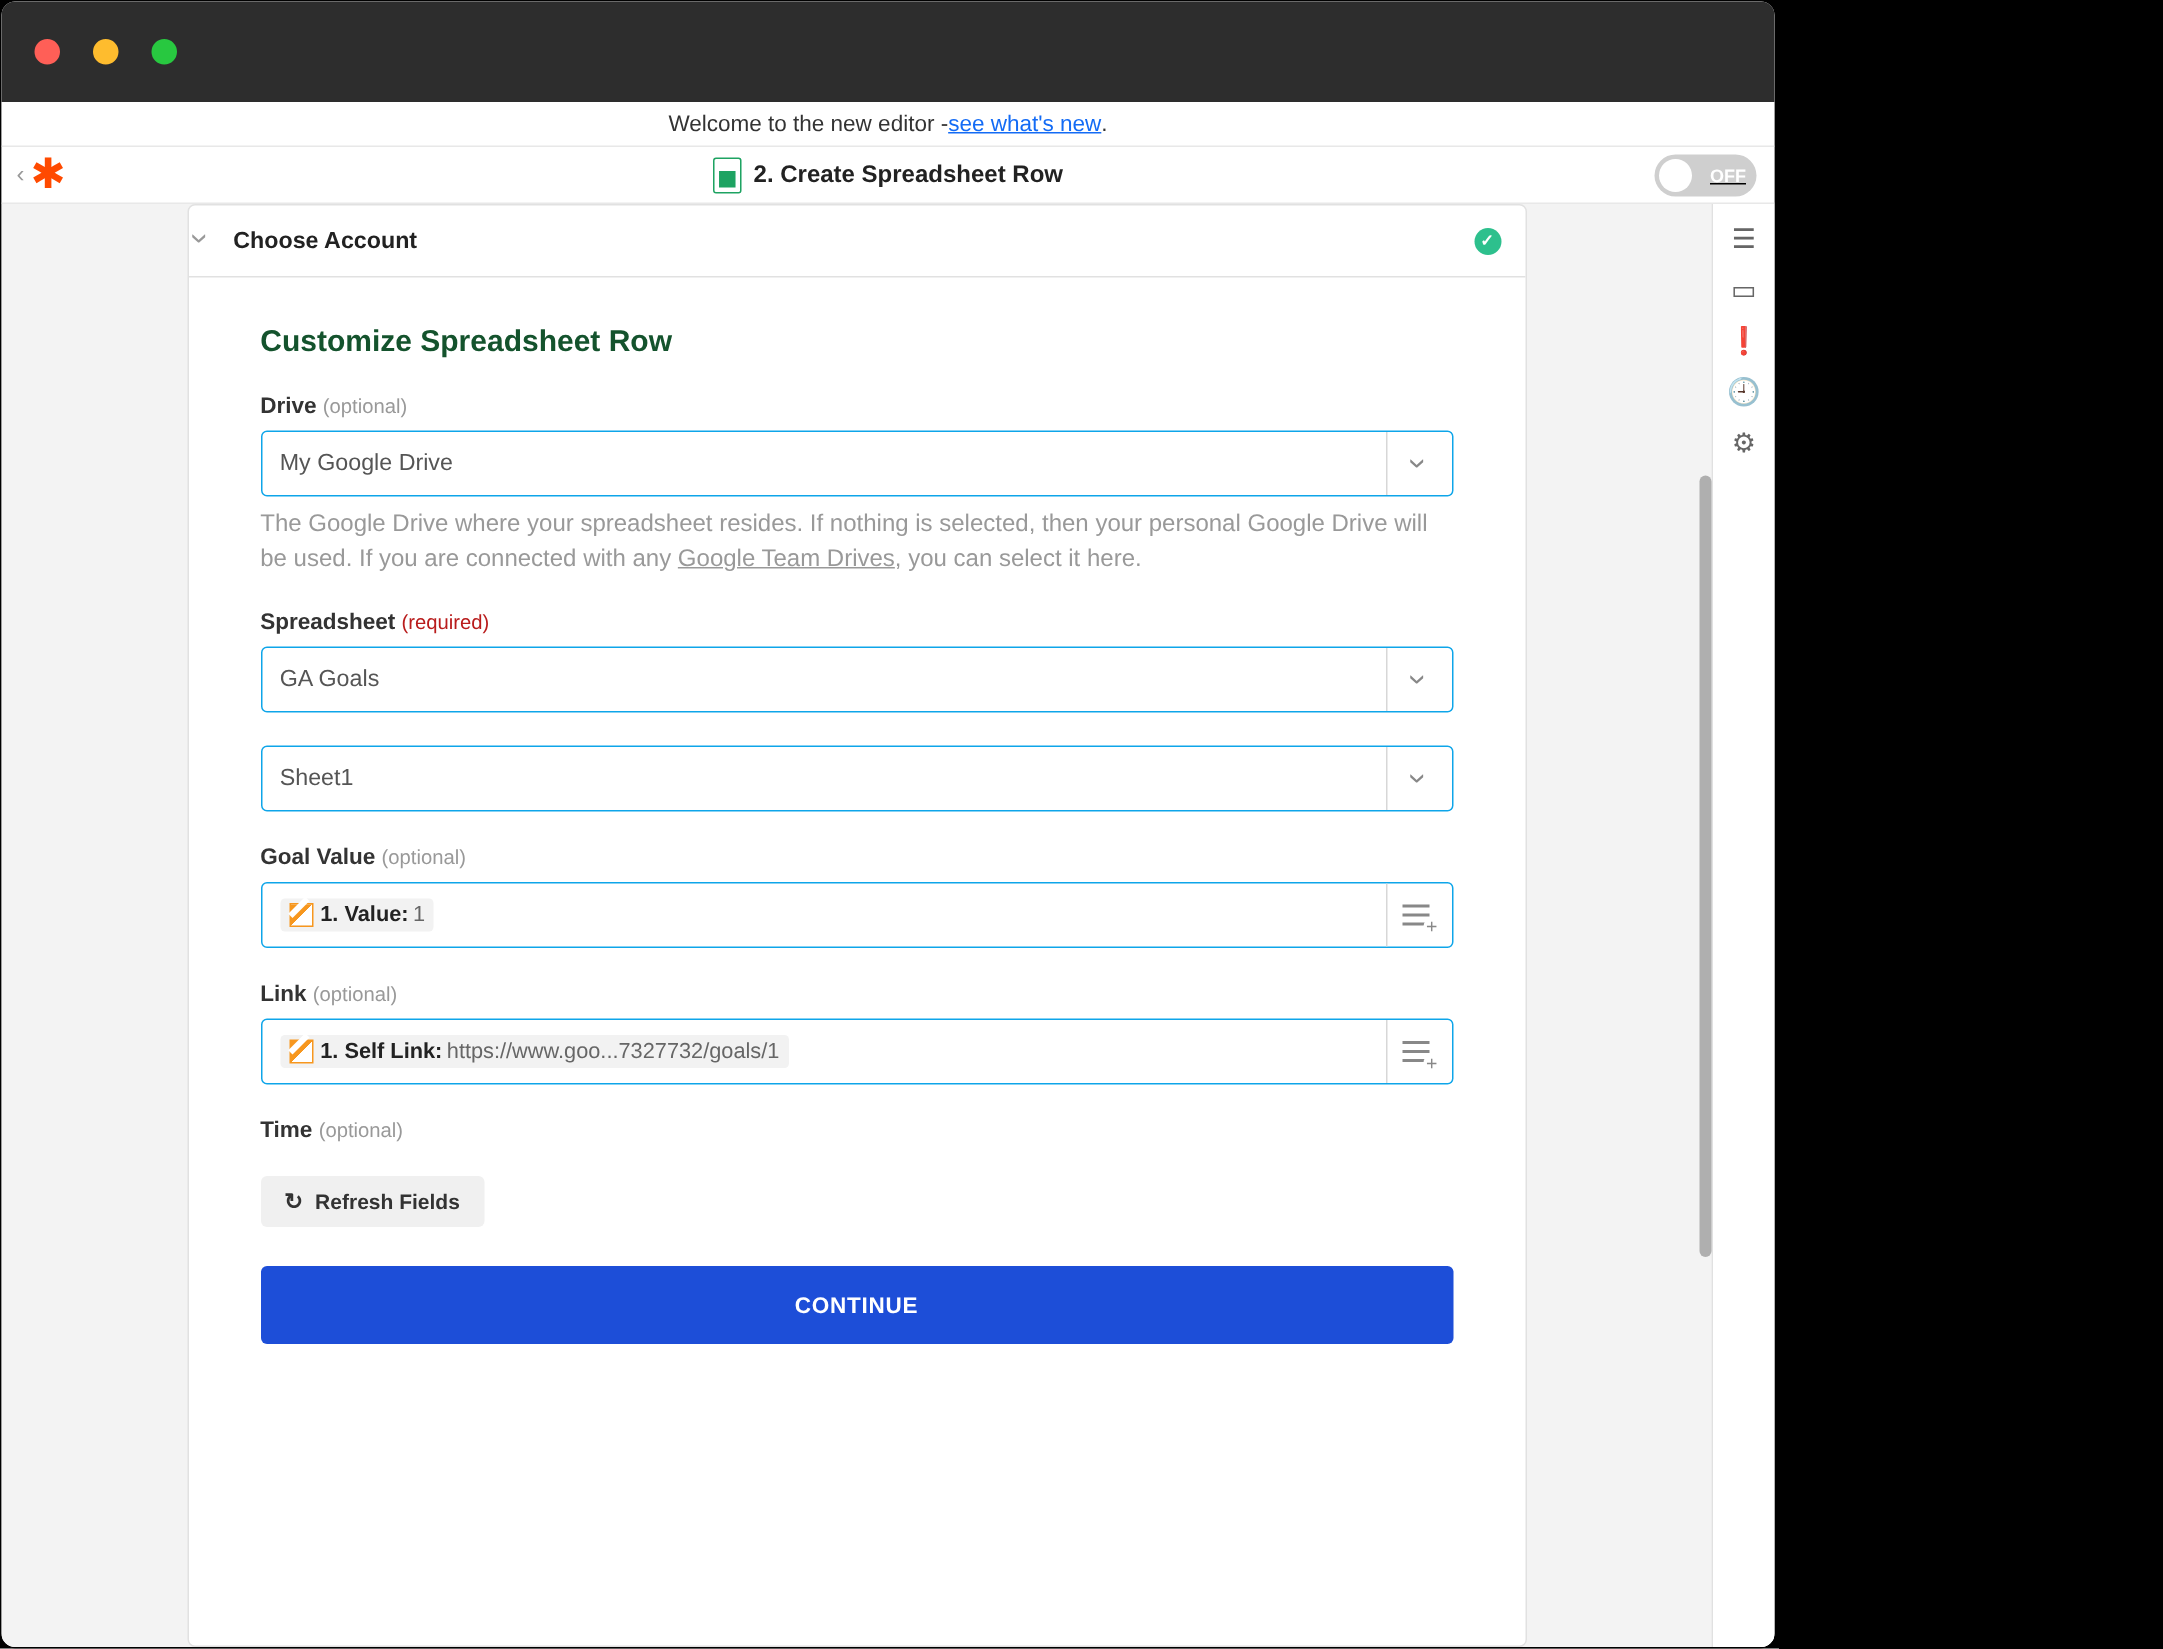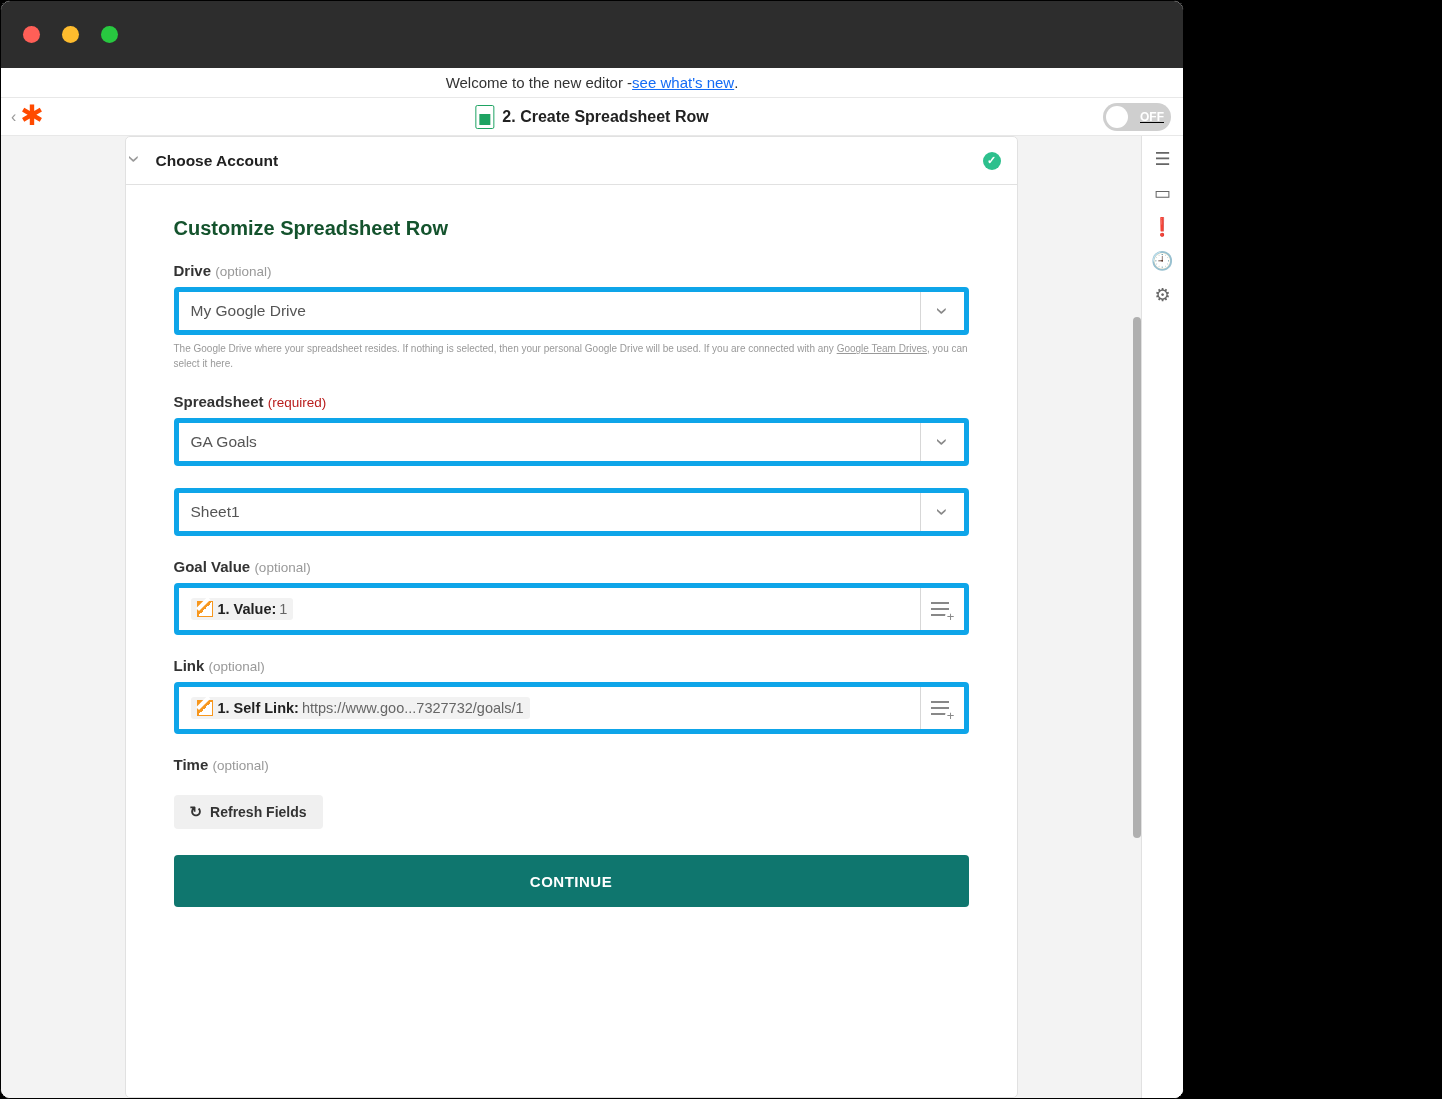--- a/index.html
+++ b/index.html
@@ -194,21 +194,21 @@
 }
 
 .field { margin-bottom: 22px; }
 
 .field-label { font-size: 15px; margin-bottom: 8px; color: #333; }
 .field-label strong { font-weight: 600; }
 .opt { color: #999; font-size: 13.5px; font-weight: 400; }
 .req { color: #b91c1c; font-size: 13.5px; font-weight: 400; }
 
 .select-box, .input-box {
-  border: 5px solid #0ea5e9;
+  border: 1px solid #0ea5e9;
   border-radius: 4px;
   display: flex;
   align-items: stretch;
   min-height: 44px;
   background: #fff;
 }
 
 .select-text, .input-text {
   flex: 1;
   padding: 10px 12px;
@@ -250,21 +250,21 @@
   font-size: 13px;
   color: #888;
   background: #fff;
   width: 11px; height: 11px;
   line-height: 11px;
   text-align: center;
   border-radius: 50%;
 }
 
 .helper {
-  font-size: 10px;
+  font-size: 16px;
   color: #999;
   margin-top: 7px;
   line-height: 1.45;
 }
 .helper a { color: #999; text-decoration: underline; }
 
 .token {
   display: inline-flex;
   align-items: center;
   background: #f2f2f2;
@@ -303,21 +303,21 @@
   font-size: 14px;
   font-weight: 600;
   color: #333;
   cursor: pointer;
 }
 .refresh-icon::before { content: "↻"; font-size: 15px; }
 
 .continue-btn {
   width: 100%;
   height: 52px;
-  background: #0f766e;
+  background: #1d4ed8;
   color: #fff;
   font-size: 15px;
   font-weight: 600;
   letter-spacing: 0.5px;
   border: none;
   border-radius: 4px;
   margin-top: 26px;
   cursor: pointer;
 }
 

